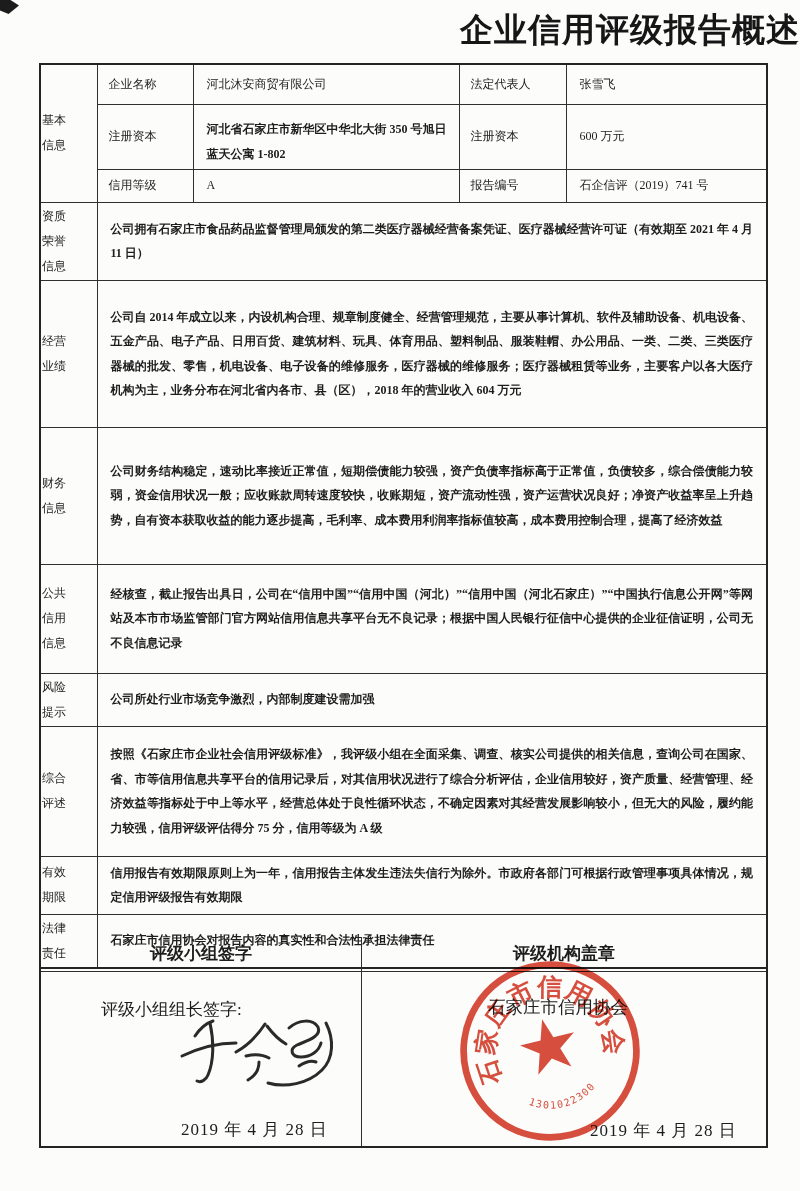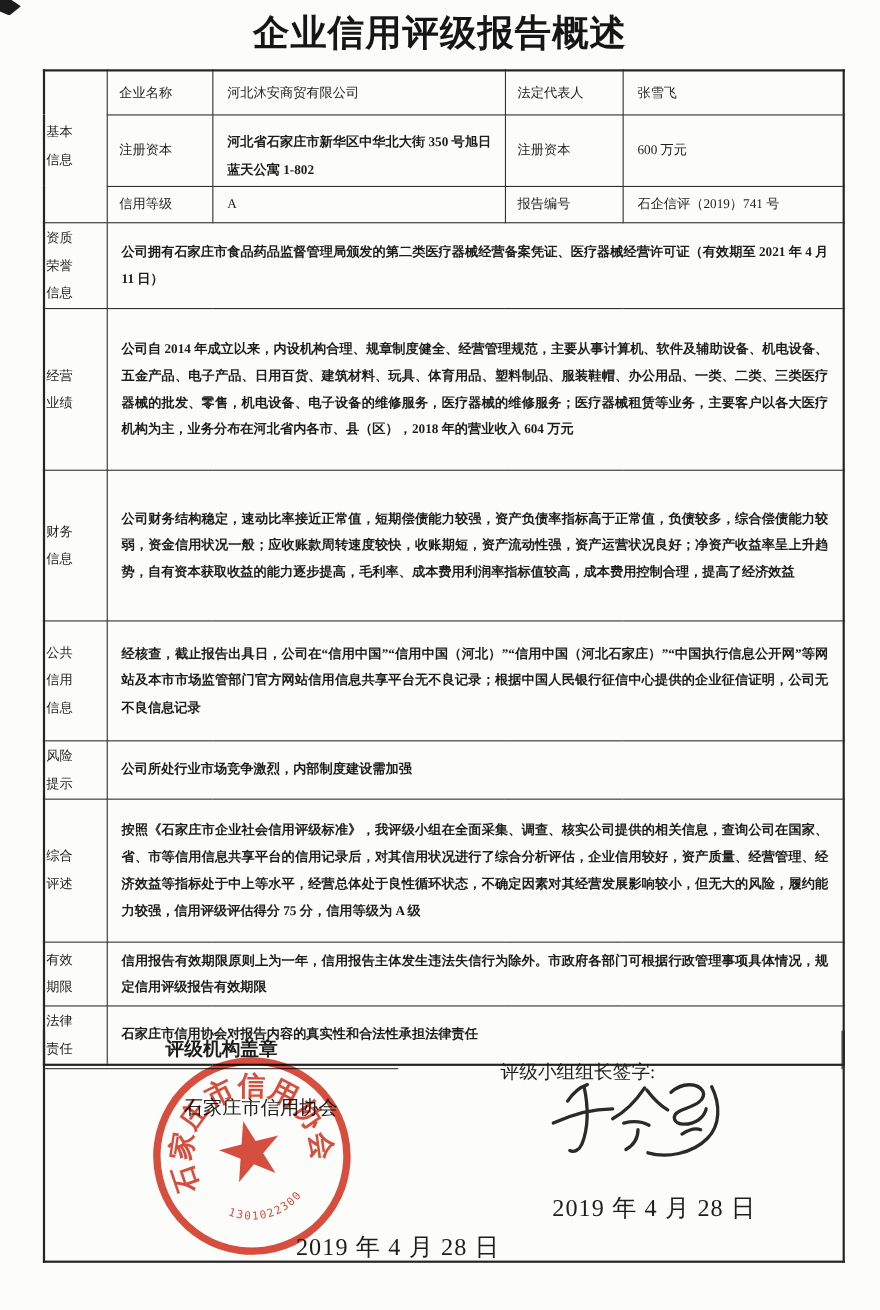--- a/index.html
+++ b/index.html
@@ -11,21 +11,21 @@
     position:relative;
     overflow:hidden;
   }
   .corner-mark{
     position:absolute; left:0; top:0; width:19px; height:14px;
     background:#1c1c1c;
     clip-path:polygon(0 0,55% 0,100% 40%,45% 100%,0 75%);
   }
   .title{
     position:absolute; top:8px; left:0; width:100%;
-    text-align:center; font-size:33px; font-weight:bold;
+    text-align:right; font-size:33px; font-weight:bold;
     letter-spacing:1px; margin:0; color:#161616;
   }
   table.main{
     position:absolute; left:39px; top:63px; width:729px;
     border-collapse:collapse; table-layout:fixed;
     border:2px solid #242424;
   }
   table.main td{
     border:1px solid #303030;
     font-size:12px; vertical-align:middle;
@@ -44,23 +44,23 @@
     position:absolute; left:39px; top:937px; width:729px; height:211px;
     border:2px solid #242424; border-top:none; box-sizing:border-box;
     display:grid; grid-template-columns:321px 1fr; grid-template-rows:35px 1fr;
   }
   .so-head{
     border-bottom:1px solid #303030; font-weight:bold; text-align:center;
     line-height:34px; font-size:17px;
   }
   .so-head.l, .so-cell.l{ border-right:1px solid #303030; }
   .so-cell{ position:relative; }
-  .leader-label{ position:absolute; left:93px; top:26px; font-size:17px; }
+  .leader-label{ position:absolute; left:60px; top:26px; font-size:17px; }
   .sig-svg{ position:absolute; left:138px; top:40px; }
-  .so-date{ position:absolute; font-size:22px; letter-spacing:1px; white-space:nowrap; }
+  .so-date{ position:absolute; font-size:17px; letter-spacing:1px; white-space:nowrap; }
   .so-date.l{ left:140px; top:146px; }
   .so-date.r{ left:228px; top:147px; }
   .org-name{
     position:absolute; left:0; top:23px; width:392px; text-align:center;
     font-size:17.5px; color:#222;
   }
   .stamp-svg{
     position:absolute; left:92px; top:-17px;
     mix-blend-mode:multiply; opacity:.92; pointer-events:none;
   }
@@ -141,20 +141,21 @@
     </tr>
     <tr class="h50">
       <td class="lab">法律
 责任</td>
       <td class="txt" colspan="4">石家庄市信用协会对报告内容的真实性和合法性承担法律责任</td>
     </tr>
   </tbody>
 </table>
 
 <div class="signoff">
+  <div class="so-head l">评级小组签字</div>
   <div class="so-head">评级机构盖章</div>
 
   <div class="so-cell l">
     <div class="leader-label">评级小组组长签字:</div>
     <svg class="sig-svg" width="175" height="82" viewBox="0 0 175 82">
       <g fill="none" stroke="#2a2a2a" stroke-width="3" stroke-linecap="round" stroke-linejoin="round">
         <path d="M16,24 C22,15 28,11 34,9"></path>
         <path d="M3,44 C22,35 42,31 57,31"></path>
         <path d="M31,11 C35,29 35,49 29,63 C27,68 22,71 18,69"></path>
         <path d="M86,12 C78,24 68,34 57,40"></path>

